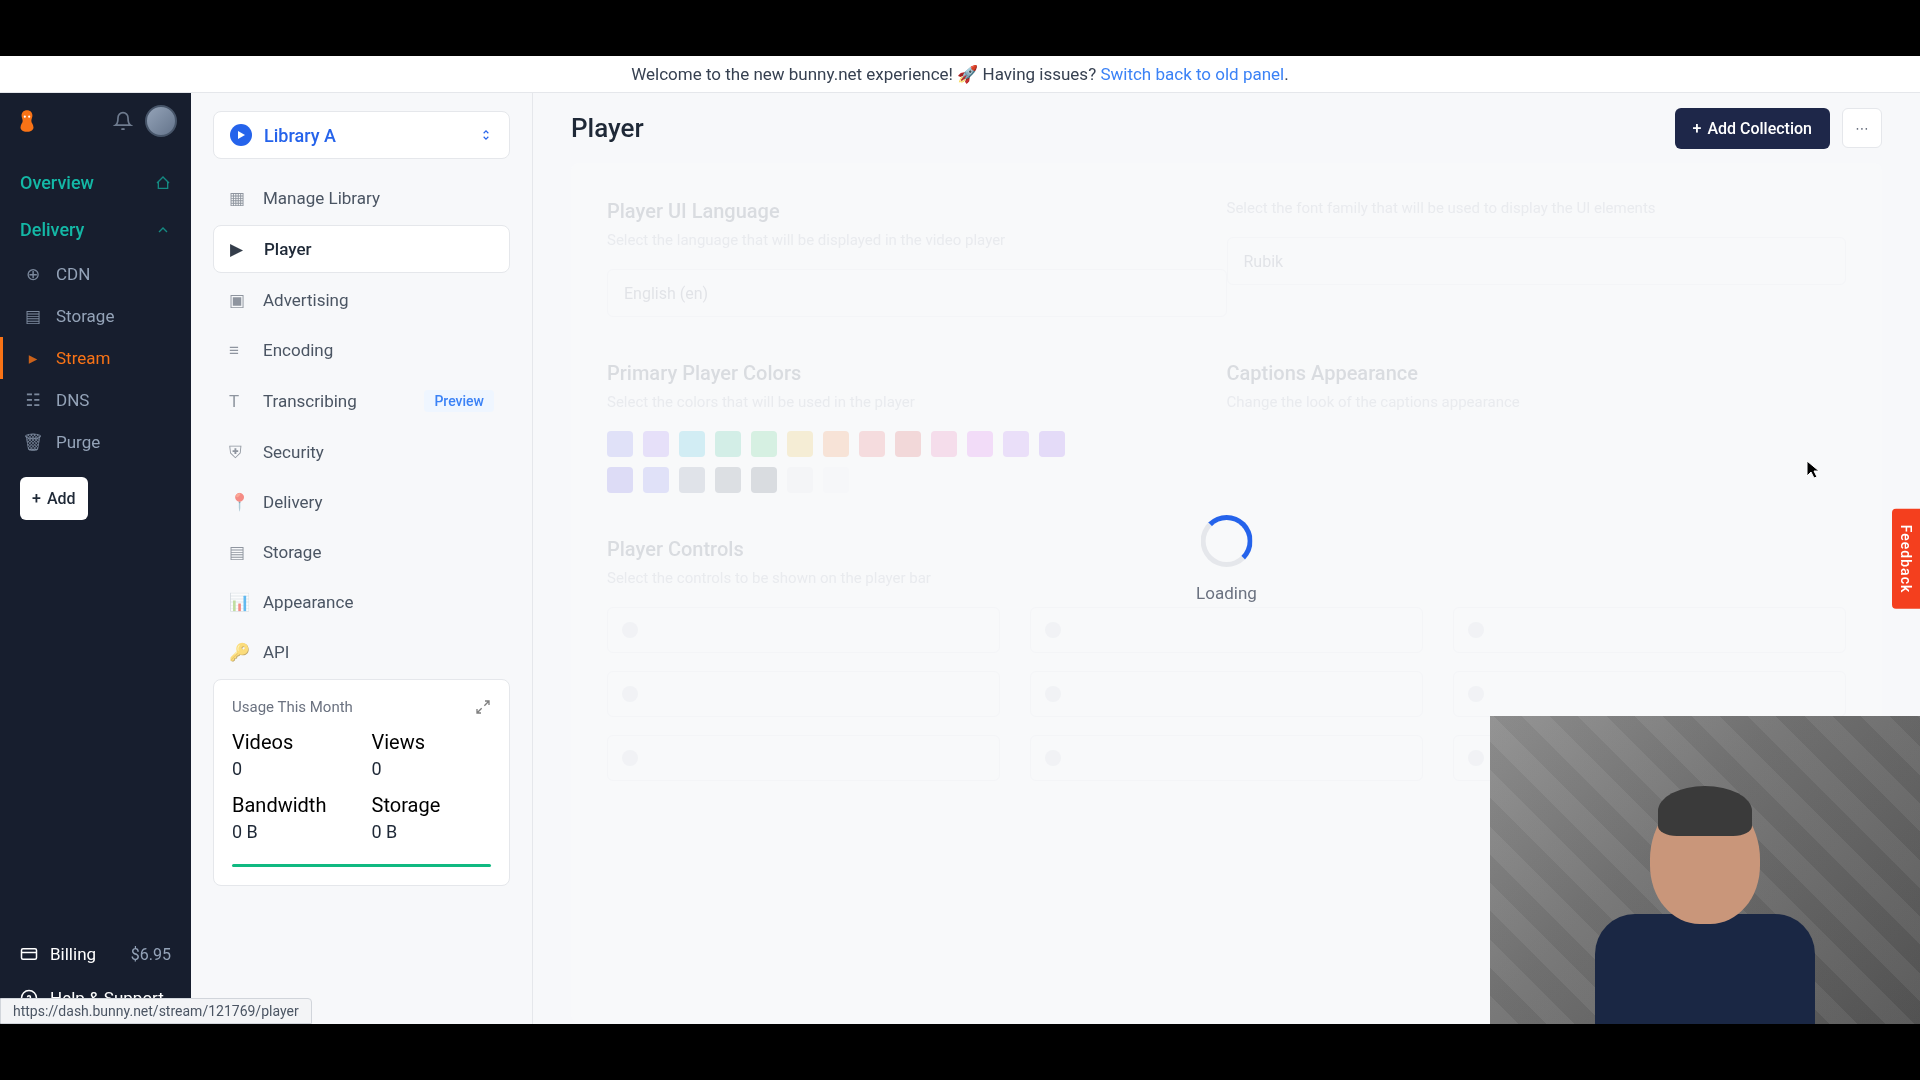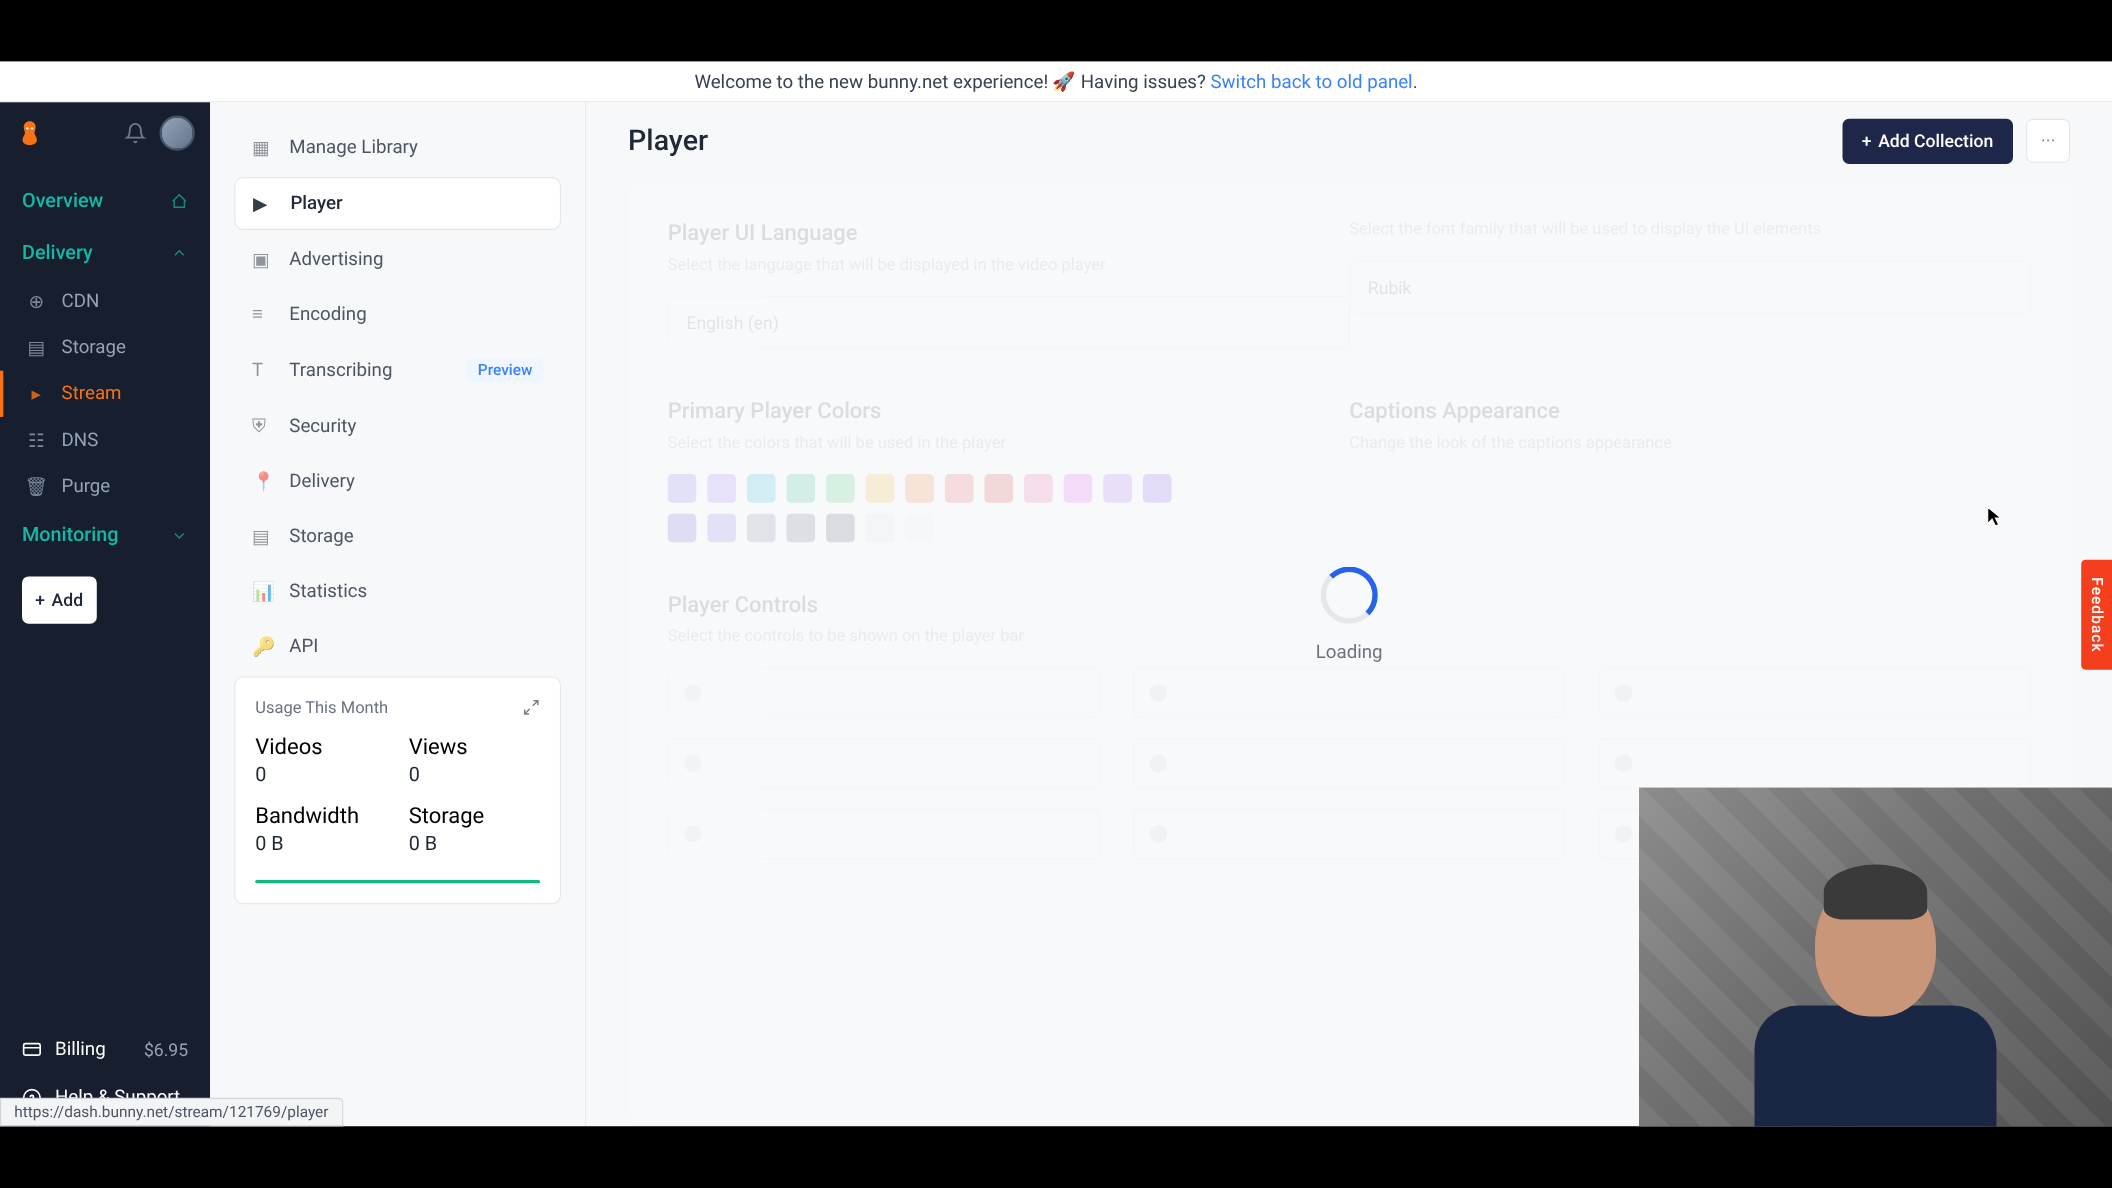--- a/index.html
+++ b/index.html
@@ -122,26 +122,20 @@
             <span>Stream</span>
           </div>
         <div class="nav-item">
             <span class="icon">☷</span>
             <span>DNS</span>
           </div>
         <div class="nav-item">
             <span class="icon">🗑</span>
             <span>Purge</span>
           </div>
-        <div class="nav-group-head">
-          <span>Monitoring</span>
-          <svg class="chev" width="16" height="16" viewBox="0 0 24 24" fill="none" stroke="currentColor" stroke-width="2">
-              <path d="M6 9l6 6 6-6"></path>
-            </svg>
-        </div>
         <button class="add-btn">
             <span>+</span>
             <span>Add</span>
           </button>
       </div>
       <div class="sidebar-foot">
         <div class="foot-item">
           <svg width="18" height="18" viewBox="0 0 24 24" fill="none" stroke="currentColor" stroke-width="2">
               <rect x="2" y="5" width="20" height="14" rx="2"></rect>
               <line x1="2" y1="10" x2="22" y2="10"></line>
@@ -153,20 +147,31 @@
           <svg width="18" height="18" viewBox="0 0 24 24" fill="none" stroke="currentColor" stroke-width="2">
               <circle cx="12" cy="12" r="10"></circle>
               <path d="M12 16v.01M12 13a2 2 0 10-2-2"></path>
             </svg>
           <span>Help &amp; Support</span>
         </div>
       </div>
     </div>
 
     <div class="subnav">
+      <div class="library-select">
+        <div class="play">
+            <svg width="10" height="10" viewBox="0 0 10 10">
+              <path fill="#fff" d="M2 1l7 4-7 4z"></path>
+            </svg>
+          </div>
+        <span class="name">Library A</span>
+        <svg class="sort" width="14" height="14" viewBox="0 0 24 24" fill="none" stroke="currentColor" stroke-width="2">
+            <path d="M8 9l4-4 4 4M16 15l-4 4-4-4"></path>
+          </svg>
+      </div>
       <div class="sub-item">
           <span class="ic">▦</span>
           <span>Manage Library</span>
         </div>
       <div class="sub-item active">
           <span class="ic">▶</span>
           <span>Player</span>
         </div>
       <div class="sub-item">
           <span class="ic">▣</span>
@@ -188,21 +193,21 @@
       <div class="sub-item">
           <span class="ic">📍</span>
           <span>Delivery</span>
         </div>
       <div class="sub-item">
           <span class="ic">▤</span>
           <span>Storage</span>
         </div>
       <div class="sub-item">
           <span class="ic">📊</span>
-          <span>Statistics</span>
+          <span>Appearance</span>
         </div>
       <div class="sub-item">
           <span class="ic">🔑</span>
           <span>API</span>
         </div>
 
       <div class="usage-card">
         <div class="usage-head">
           <span class="title">Usage This Month</span>
           <svg class="exp" viewBox="0 0 24 24" fill="none" stroke="currentColor" stroke-width="2">

